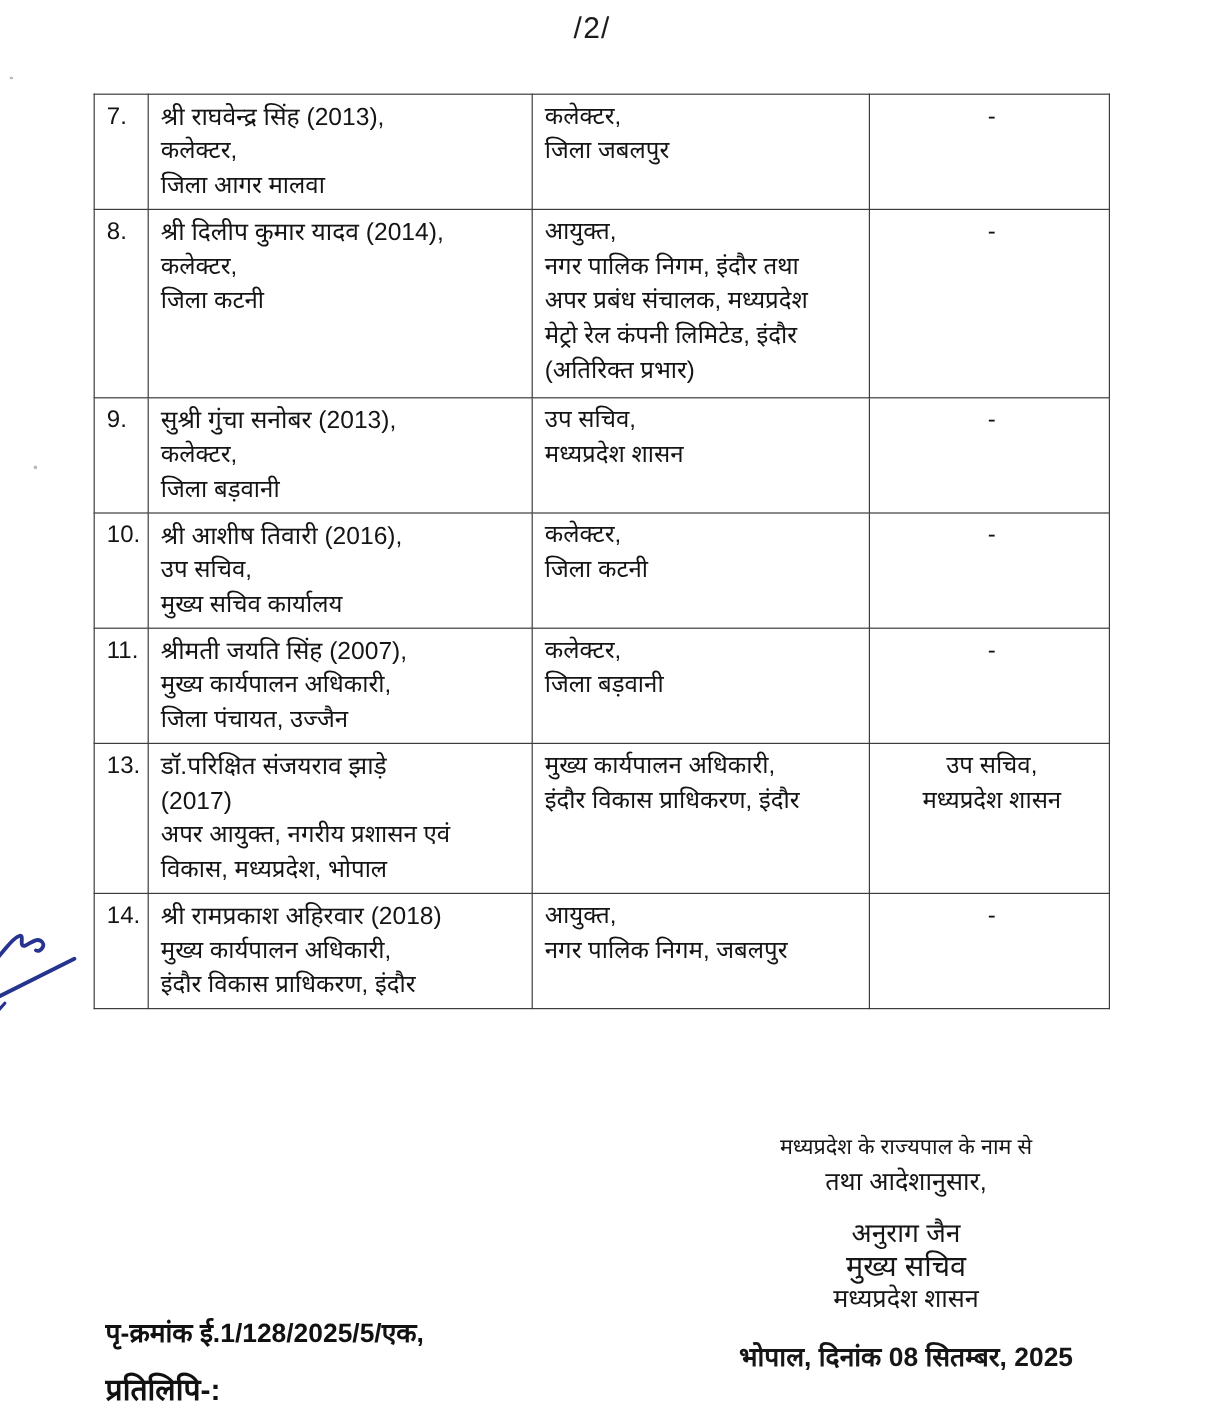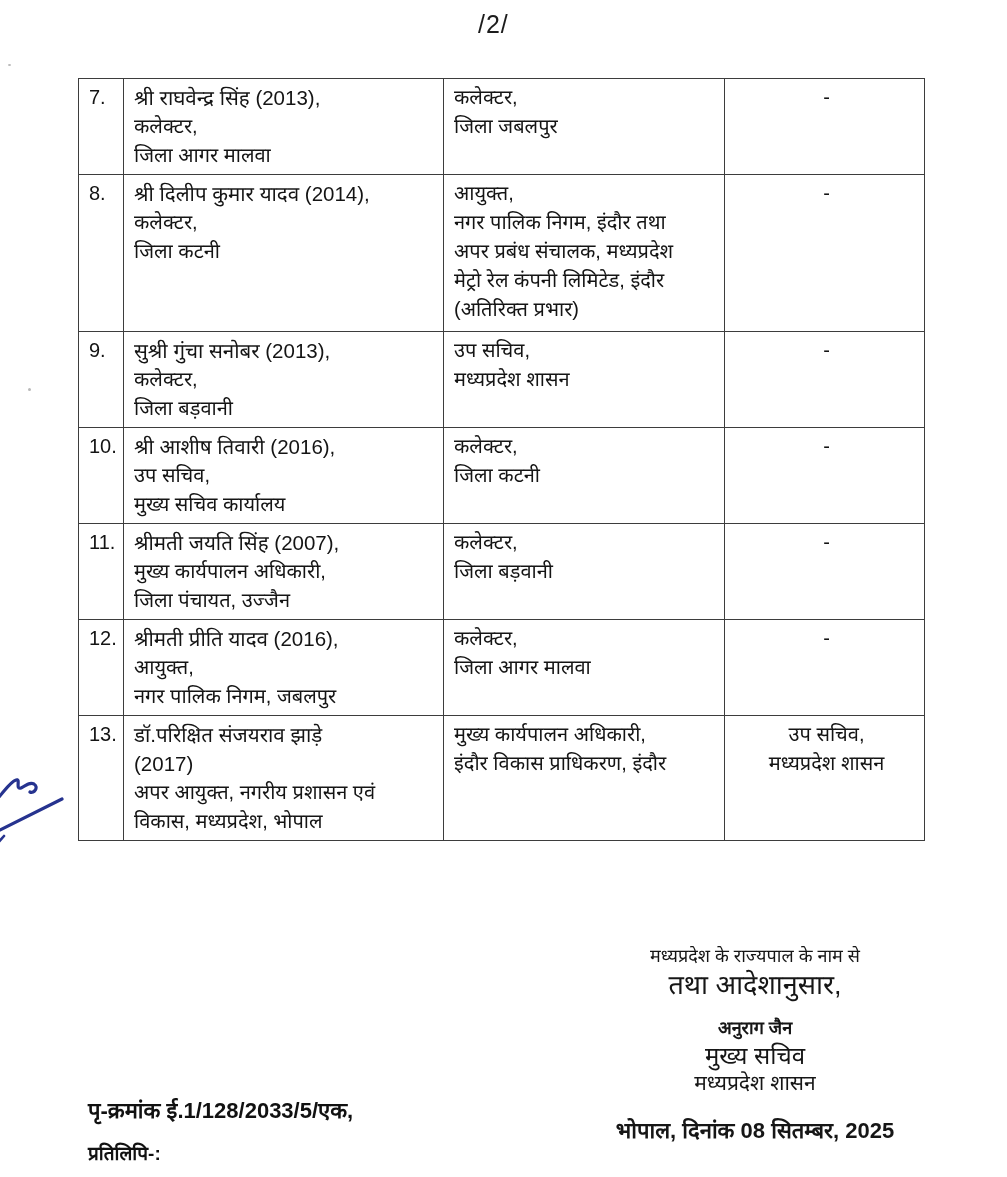--- a/index.html
+++ b/index.html
@@ -49,38 +49,38 @@
   .text-line { font-weight: normal; }
   td.cell-remark { text-align: center; padding-left: 4px; padding-right: 4px; }
   .sign-block {
     position: absolute;
     left: 553px;
     top: 942px;
     width: 404px;
     text-align: center;
   }
   .sign-line1 { font-size: 18px; line-height: 29px; }
-  .sign-line2 { font-size: 27px; line-height: 29px; }
-  .sign-name  { font-size: 18px; font-weight: bold; margin-top: 14px; line-height: 28px; }
+  .sign-line2 { font-size: 21px; line-height: 29px; }
+  .sign-name  { font-size: 22px; font-weight: normal; margin-top: 14px; line-height: 28px; }
   .sign-title { font-size: 24px; line-height: 27px; }
   .sign-org   { font-size: 21px; line-height: 27px; }
   .sign-place { font-size: 22px; font-weight: bold; line-height: 30px; margin-top: 20px; }
   .footer-ref {
     position: absolute;
     left: 88px;
     top: 1094px;
     font-size: 22px;
     font-weight: bold;
     color: #111;
   }
   .footer-copy {
     position: absolute;
     left: 88px;
     top: 1140px;
-    font-size: 19px;
+    font-size: 25px;
     font-weight: bold;
     color: #111;
   }
   .ink-scribble {
     position: absolute;
     left: -4px;
     top: 752px;
     width: 80px;
     height: 95px;
   }
@@ -172,69 +172,69 @@
             <div class="text-line">जिला पंचायत, उज्जैन</div>
           </td>
           <td class="cell-posting">
             <div class="text-line">कलेक्टर,</div>
             <div class="text-line">जिला बड़वानी</div>
           </td>
           <td class="cell-remark">
             <div class="text-line">-</div>
           </td>
         </tr>
-        <tr style="height: 94px;">
-          <td class="cell-sn">12.</td>
-          <td class="cell-officer">
-            <div class="name-line">श्रीमती प्रीति यादव (2016),</div>
-            <div class="text-line">आयुक्त,</div>
-            <div class="text-line">नगर पालिक निगम, जबलपुर</div>
-          </td>
-          <td class="cell-posting">
-            <div class="text-line">कलेक्टर,</div>
-            <div class="text-line">जिला आगर मालवा</div>
-          </td>
-          <td class="cell-remark">
-            <div class="text-line">-</div>
-          </td>
-        </tr>
         <tr style="height: 121px;">
           <td class="cell-sn">13.</td>
           <td class="cell-officer">
             <div class="name-line">डॉ.परिक्षित संजयराव झाड़े</div>
             <div class="name-line">(2017)</div>
             <div class="text-line">अपर आयुक्त, नगरीय प्रशासन एवं</div>
             <div class="text-line">विकास, मध्यप्रदेश, भोपाल</div>
           </td>
           <td class="cell-posting">
             <div class="text-line">मुख्य कार्यपालन अधिकारी,</div>
             <div class="text-line">इंदौर विकास प्राधिकरण, इंदौर</div>
           </td>
           <td class="cell-remark">
             <div class="text-line">उप सचिव,</div>
             <div class="text-line">मध्यप्रदेश शासन</div>
+          </td>
+        </tr>
+        <tr style="height: 92px;">
+          <td class="cell-sn">14.</td>
+          <td class="cell-officer">
+            <div class="name-line">श्री रामप्रकाश अहिरवार (2018)</div>
+            <div class="text-line">मुख्य कार्यपालन अधिकारी,</div>
+            <div class="text-line">इंदौर विकास प्राधिकरण, इंदौर</div>
+          </td>
+          <td class="cell-posting">
+            <div class="text-line">आयुक्त,</div>
+            <div class="text-line">नगर पालिक निगम, जबलपुर</div>
+          </td>
+          <td class="cell-remark">
+            <div class="text-line">-</div>
           </td>
         </tr>
       </tbody>
   </table>
 
   <svg class="ink-scribble" viewBox="0 0 80 95" fill="none" xmlns="http://www.w3.org/2000/svg">
     <path d="M2 46 C 8 40, 14 30, 20 28 C 25 26, 19 38, 25 36 C 31 33, 34 30, 38 32 C 43 35, 38 42, 34 40" stroke="#26338f" stroke-width="3.2" stroke-linecap="round"></path>
     <path d="M0 80 L 66 47" stroke="#26338f" stroke-width="3.2" stroke-linecap="round"></path>
     <path d="M0 93 L 8 84" stroke="#26338f" stroke-width="2.6" stroke-linecap="round"></path>
   </svg>
 
   <div class="sign-block">
     <div class="sign-line1">मध्यप्रदेश के राज्यपाल के नाम से</div>
     <div class="sign-line2">तथा आदेशानुसार,</div>
     <div class="sign-name">अनुराग जैन</div>
     <div class="sign-title">मुख्य सचिव</div>
     <div class="sign-org">मध्यप्रदेश शासन</div>
     <div class="sign-place">भोपाल, दिनांक 08 सितम्बर, 2025</div>
   </div>
 
-  <div class="footer-ref">पृ-क्रमांक ई.1/128/2033/5/एक,</div>
+  <div class="footer-ref">पृ-क्रमांक ई.1/128/2025/5/एक,</div>
   <div class="footer-copy">प्रतिलिपि-:</div>
 
   <div class="speck" style="left:28px; top:388px; width:3px; height:3px;"></div>
   <div class="speck" style="left:8px; top:64px; width:3px; height:2px;"></div>
 
 </div>
 
 </body></html>

